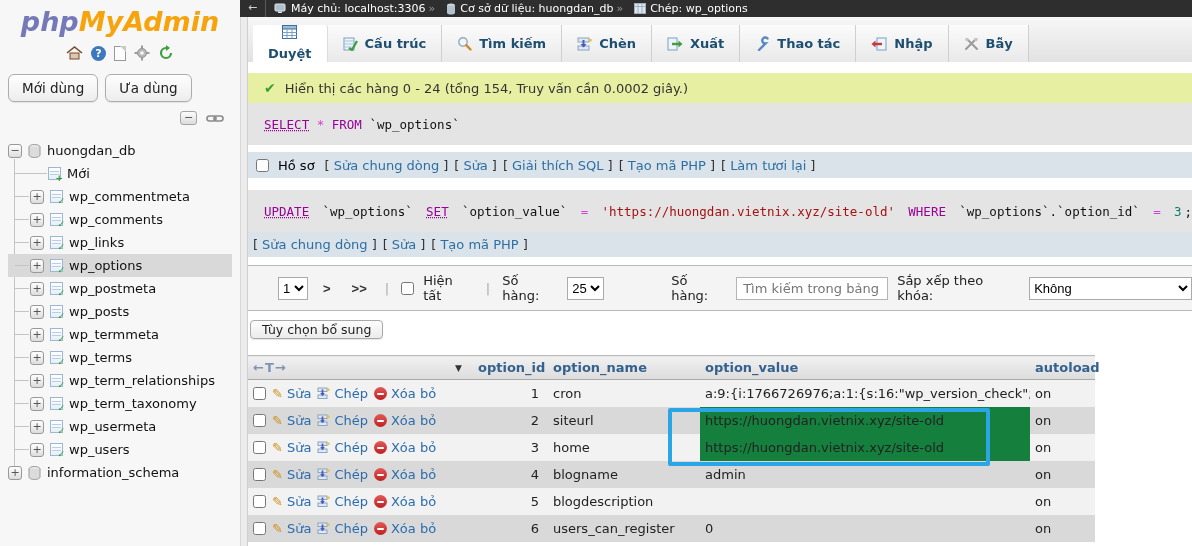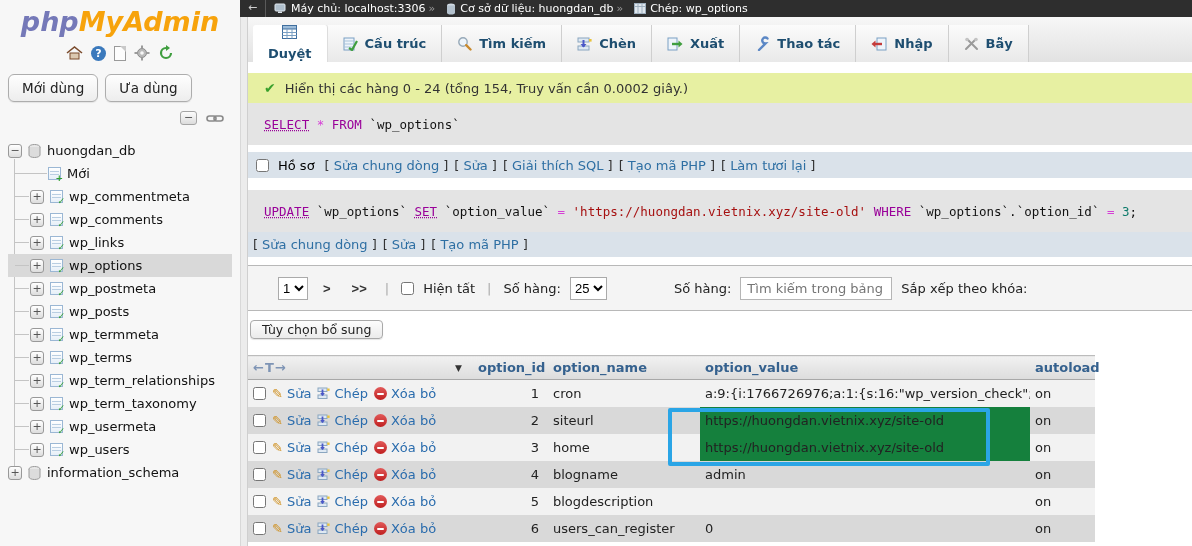--- a/index.html
+++ b/index.html
@@ -59,21 +59,21 @@
 
   .sqlbox { height:42px; background:#e4e4e4; display:flex; align-items:center; padding-left:16px; font-family:"DejaVu Sans Mono","Liberation Mono",monospace; font-size:12.5px; color:#111; white-space:pre; }
   .kw { color:#990099; }
   .kw.u { text-decoration:underline dotted; }
   .op { color:#d63fd6; }
   .str { color:#a61111; }
   .num { color:#0c7a6a; }
 
   .inline-row { background:#dae2ea; height:26px; display:flex; align-items:center; gap:2px; padding-left:8px; margin-top:7px; white-space:nowrap; }
   .inline-row.second { margin-top:0; height:25px; padding-left:3px; }
-  .gap12 { margin-top:12px; }
+  .gap12 { margin-top:12px;justify-content:space-between; }
   .blk-label { margin:0 6px 0 7px; color:#000; }
   .bracket { color:#333; margin:0 2px; }
   .blue-link { color:#2e6fa3; }
 
   .pagebar { margin-top:8px; height:46px; border-top:1px solid #b8b8b8; border-bottom:1px solid #b8b8b8; background:#f4f4f4; display:flex; align-items:center; padding-left:30px; gap:9px; color:#222; }
   .pagebar select { height:23px; font-size:13px; border:1px solid #aaa; background:#fff; }
   .pg-btn { background:none; border:none; font-size:13px; color:#333; padding:2px 6px; font-weight:bold; }
   .sep-v { color:#aaa; margin:0 3px; }
   .search-inp { width:152px; height:23px; border:1px solid #b5b5b5; padding:0 6px; font-size:13px; font-family:inherit; }
   .sort-sel { width:167px; }
@@ -398,20 +398,21 @@
           <button class="pg-btn">&gt;&gt;</button>
           <span class="sep-v">|</span>
           <input type="checkbox" class="cb" style="">
           <span>Hiện tất</span>
           <span class="sep-v">|</span>
           <span>Số hàng:</span>
           <select><option>25</option></select>
           <span class="ml-big">Số hàng:</span>
           <input type="text" class="search-inp" placeholder="Tìm kiếm trong bảng này" style="">
           <span>Sắp xếp theo khóa:</span>
+          <select class="sort-sel"><option>Không</option></select>
         </div>
 
         
         <button class="extra-btn">Tùy chọn bổ sung</button>
 
         
         <table class="grid">
           <colgroup>
               <col class="c0">
               <col class="c1">

